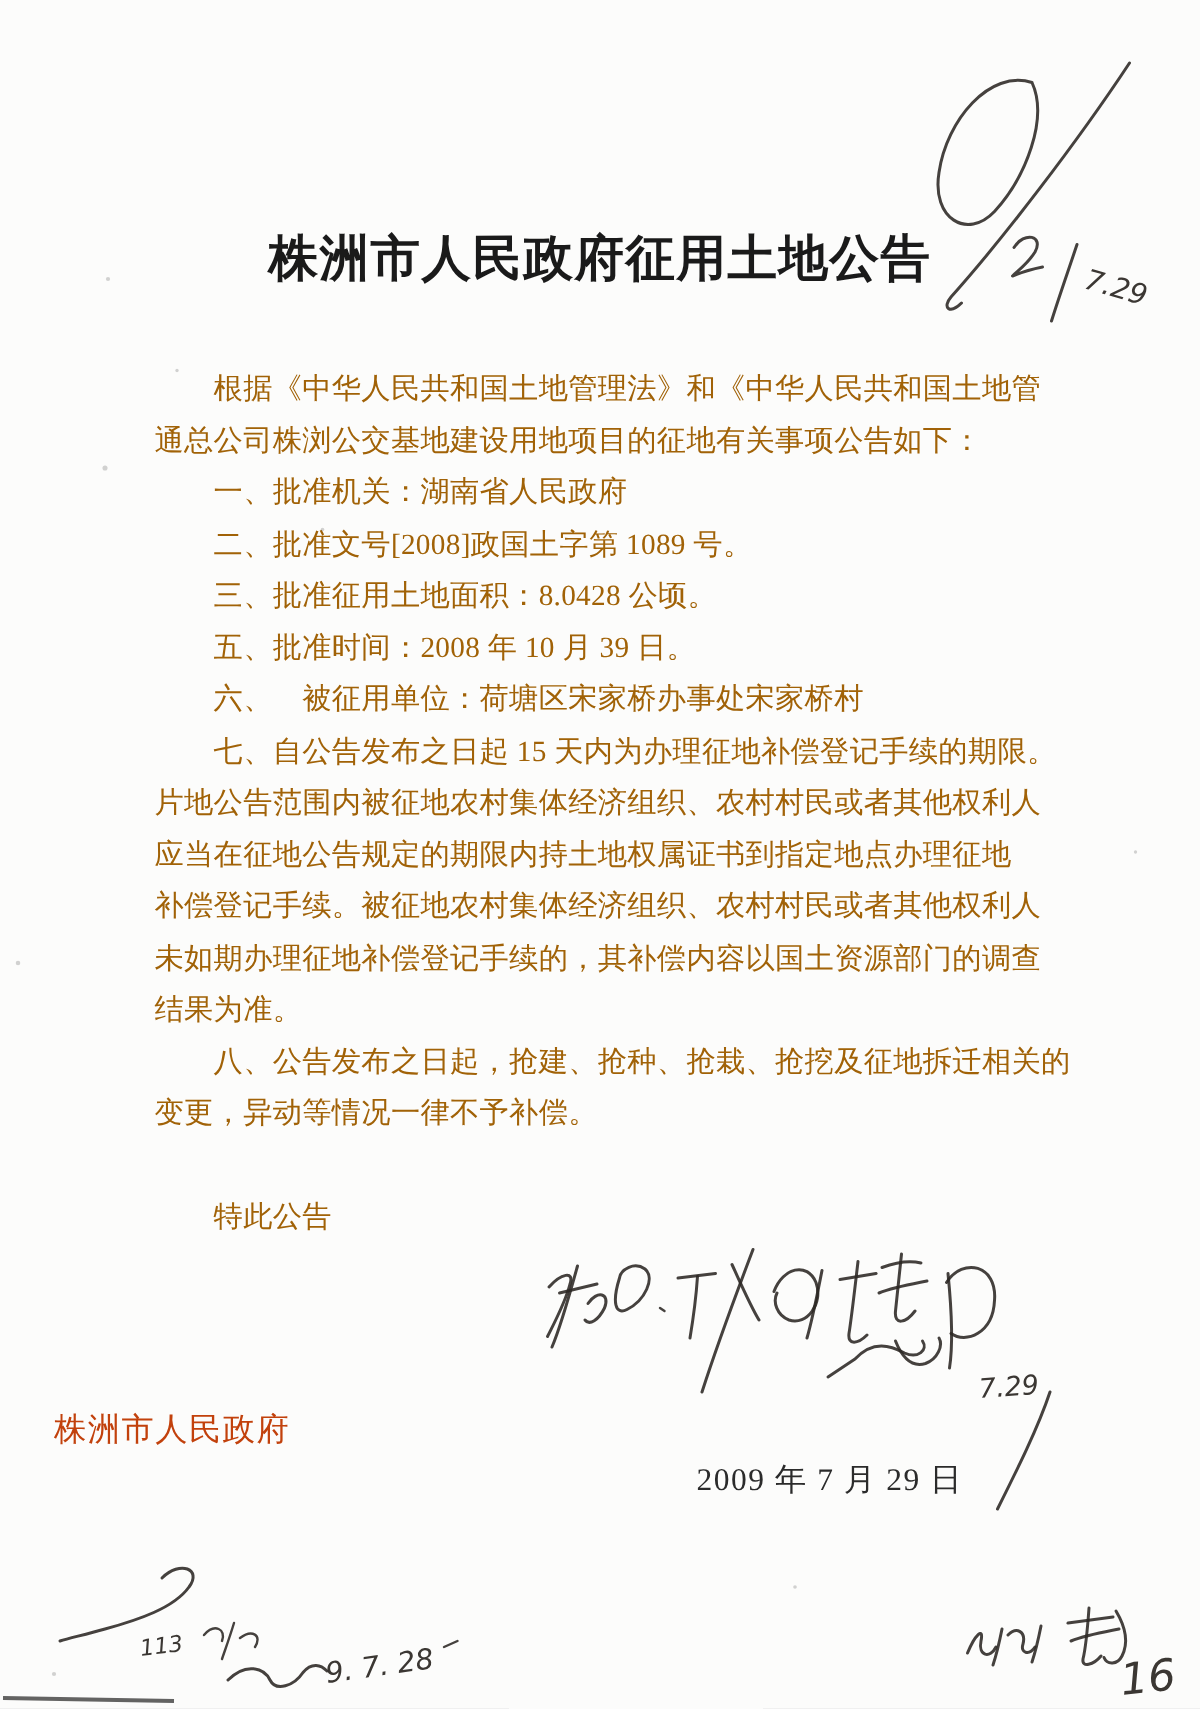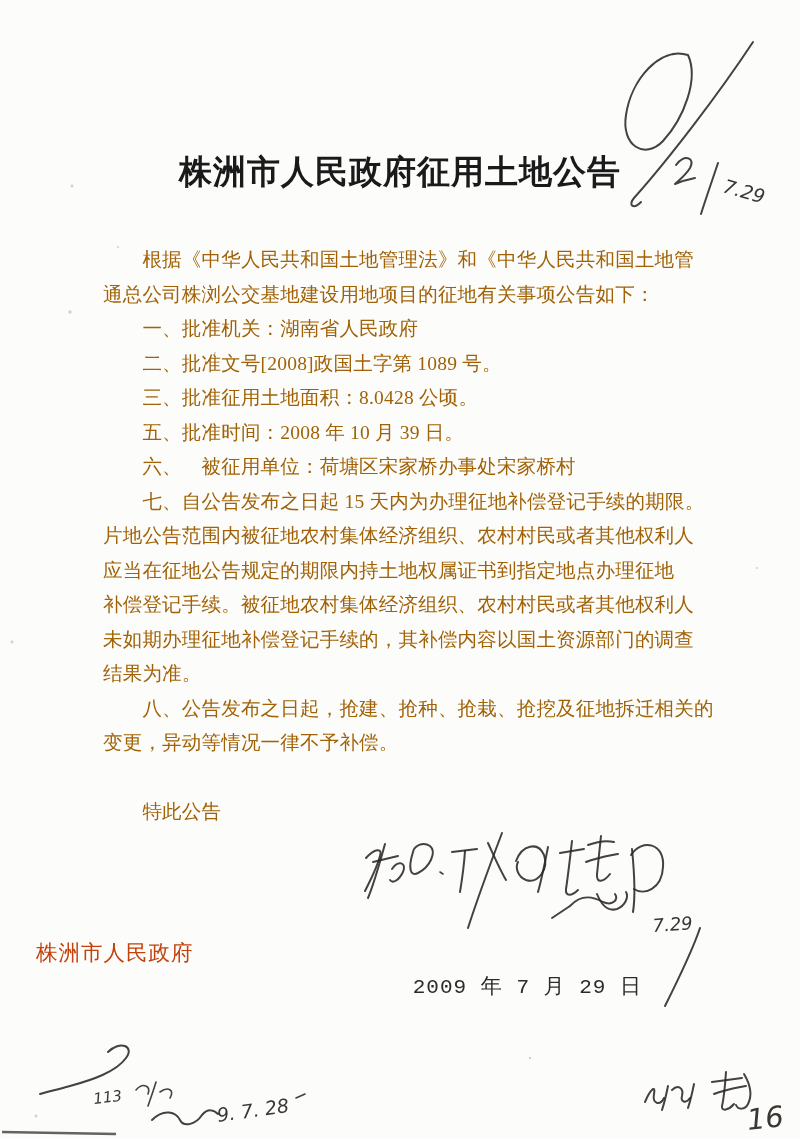--- a/index.html
+++ b/index.html
@@ -26,21 +26,21 @@
     font-size:19.5px;letter-spacing:0.2px;
     white-space:pre;
     color:#a16207;
   }
   .issuer-line{
     position:absolute;top:938px;left:0;width:650px;
     text-align:left;font-size:21.5px;letter-spacing:1px;color:#c2410c;margin-left:36px;
   }
   .date-line{
     position:absolute;top:972px;left:0;width:642px;
-    text-align:right;font-size:21px;letter-spacing:1px;color:#2b2b2b;font-family:Liberation Mono, monospace;
+    text-align:right;font-size:21px;letter-spacing:1px;color:#2b2b2b;
   }
   svg.overlay{
     position:absolute;top:0;left:0;width:800px;height:1139px;
     pointer-events:none;
   }
   .hw{stroke:#2b2723;stroke-width:2;fill:none;stroke-linecap:round;stroke-linejoin:round;opacity:.88;}
   .hw-thin{stroke-width:1.6;}
   .hw-text{font-family:"DejaVu Sans",sans-serif;font-style:italic;fill:#2b2723;opacity:.92;stroke:none;}
   .speck{fill:#777;opacity:.32;}
   .edge-mark{stroke:#3d3d3d;stroke-width:2.6;opacity:.8;}

